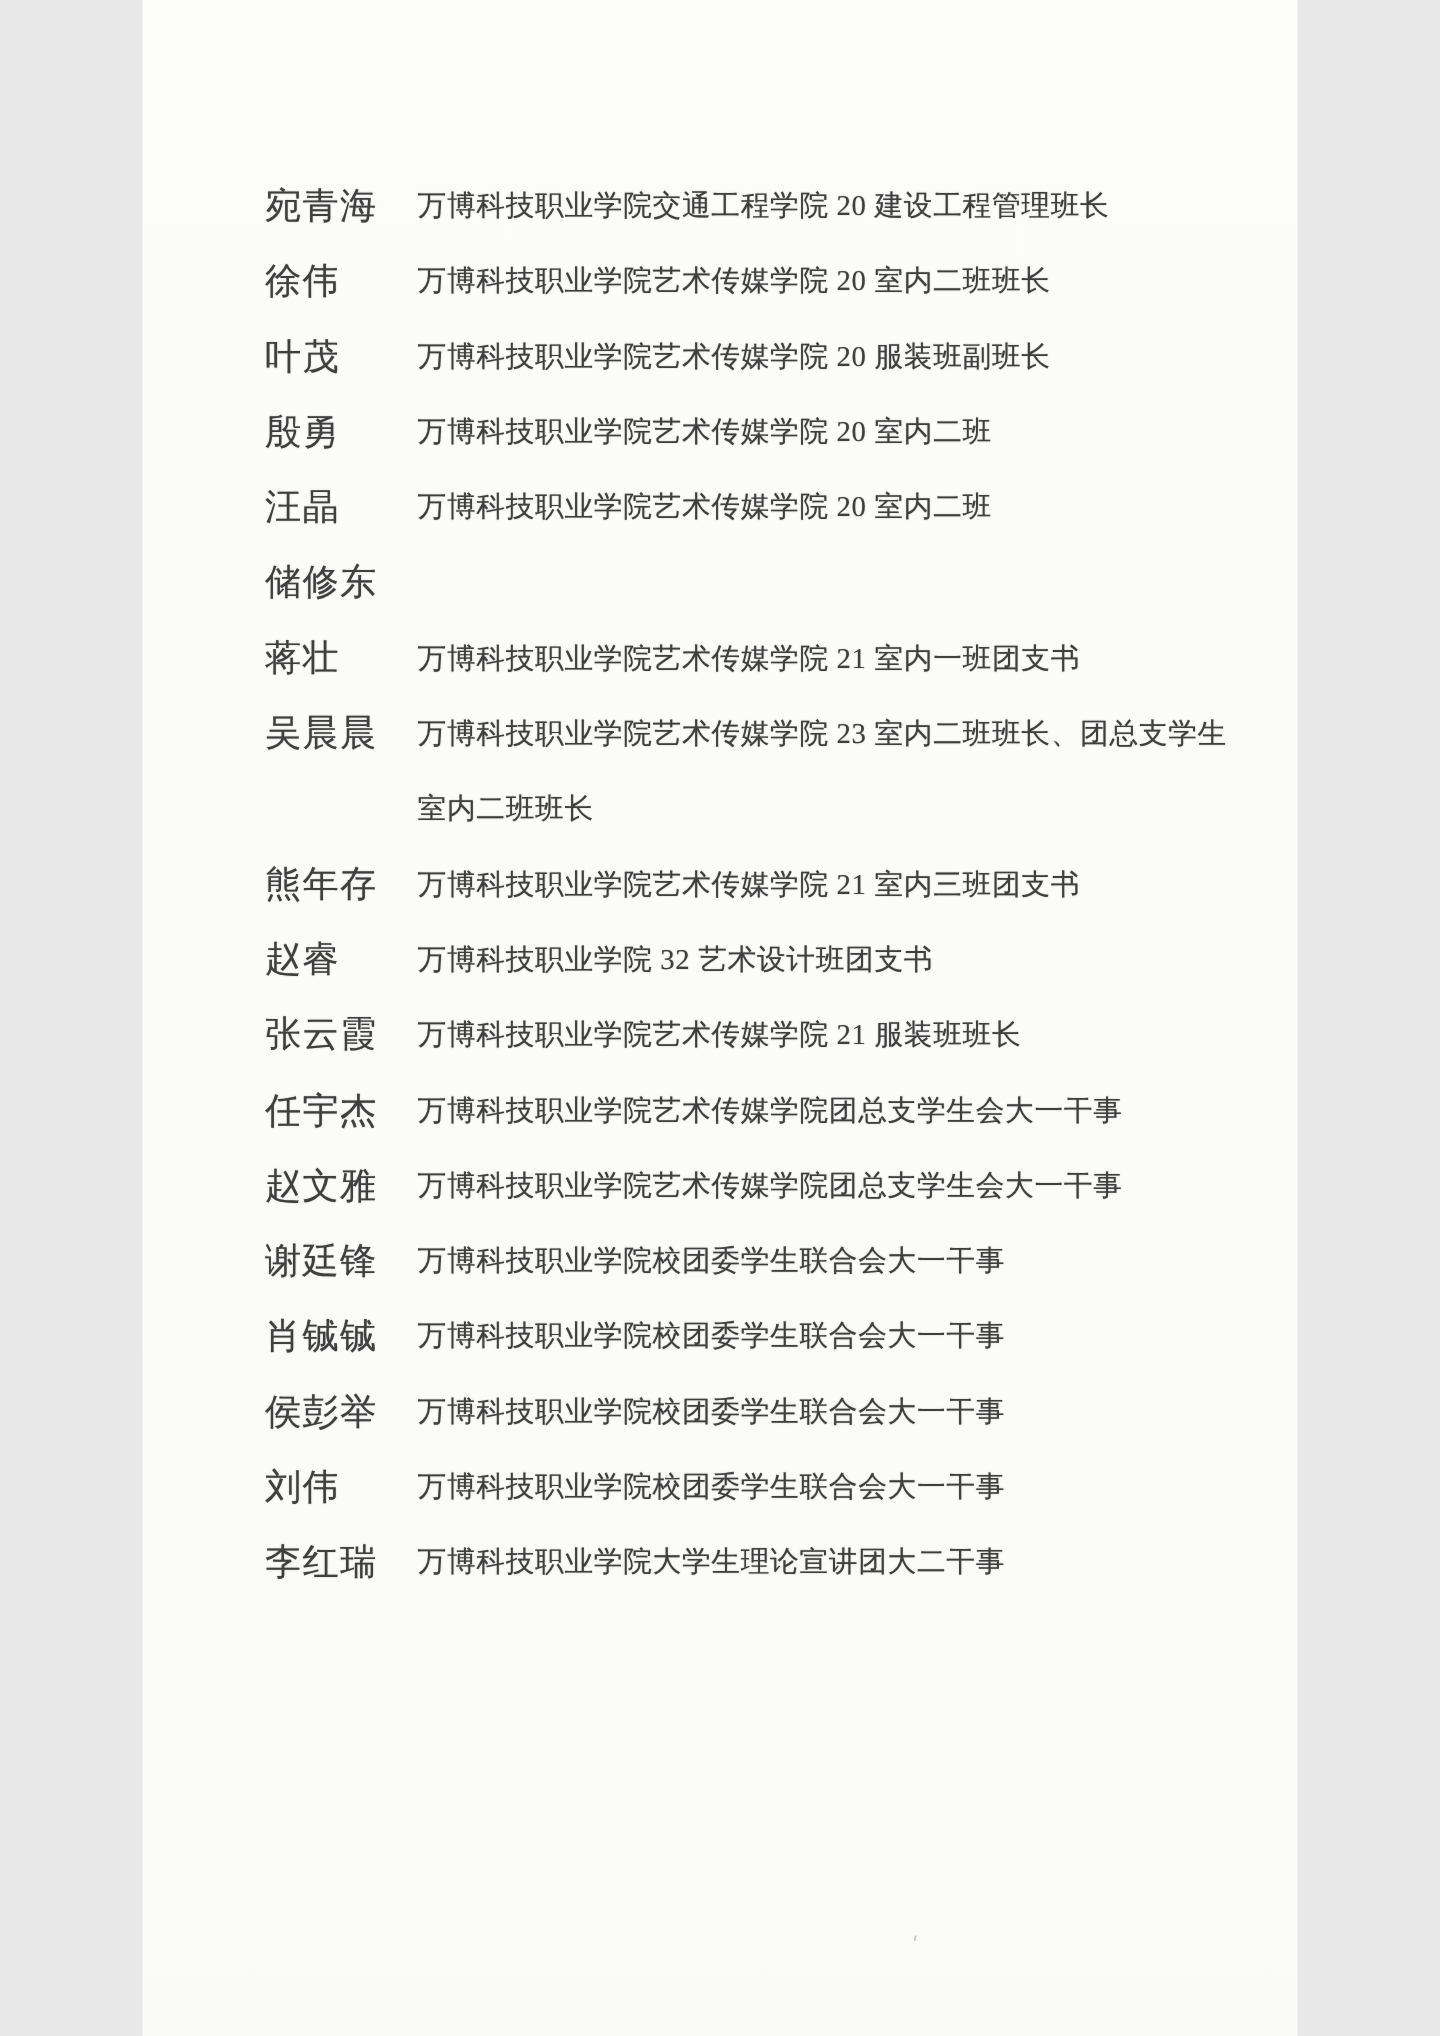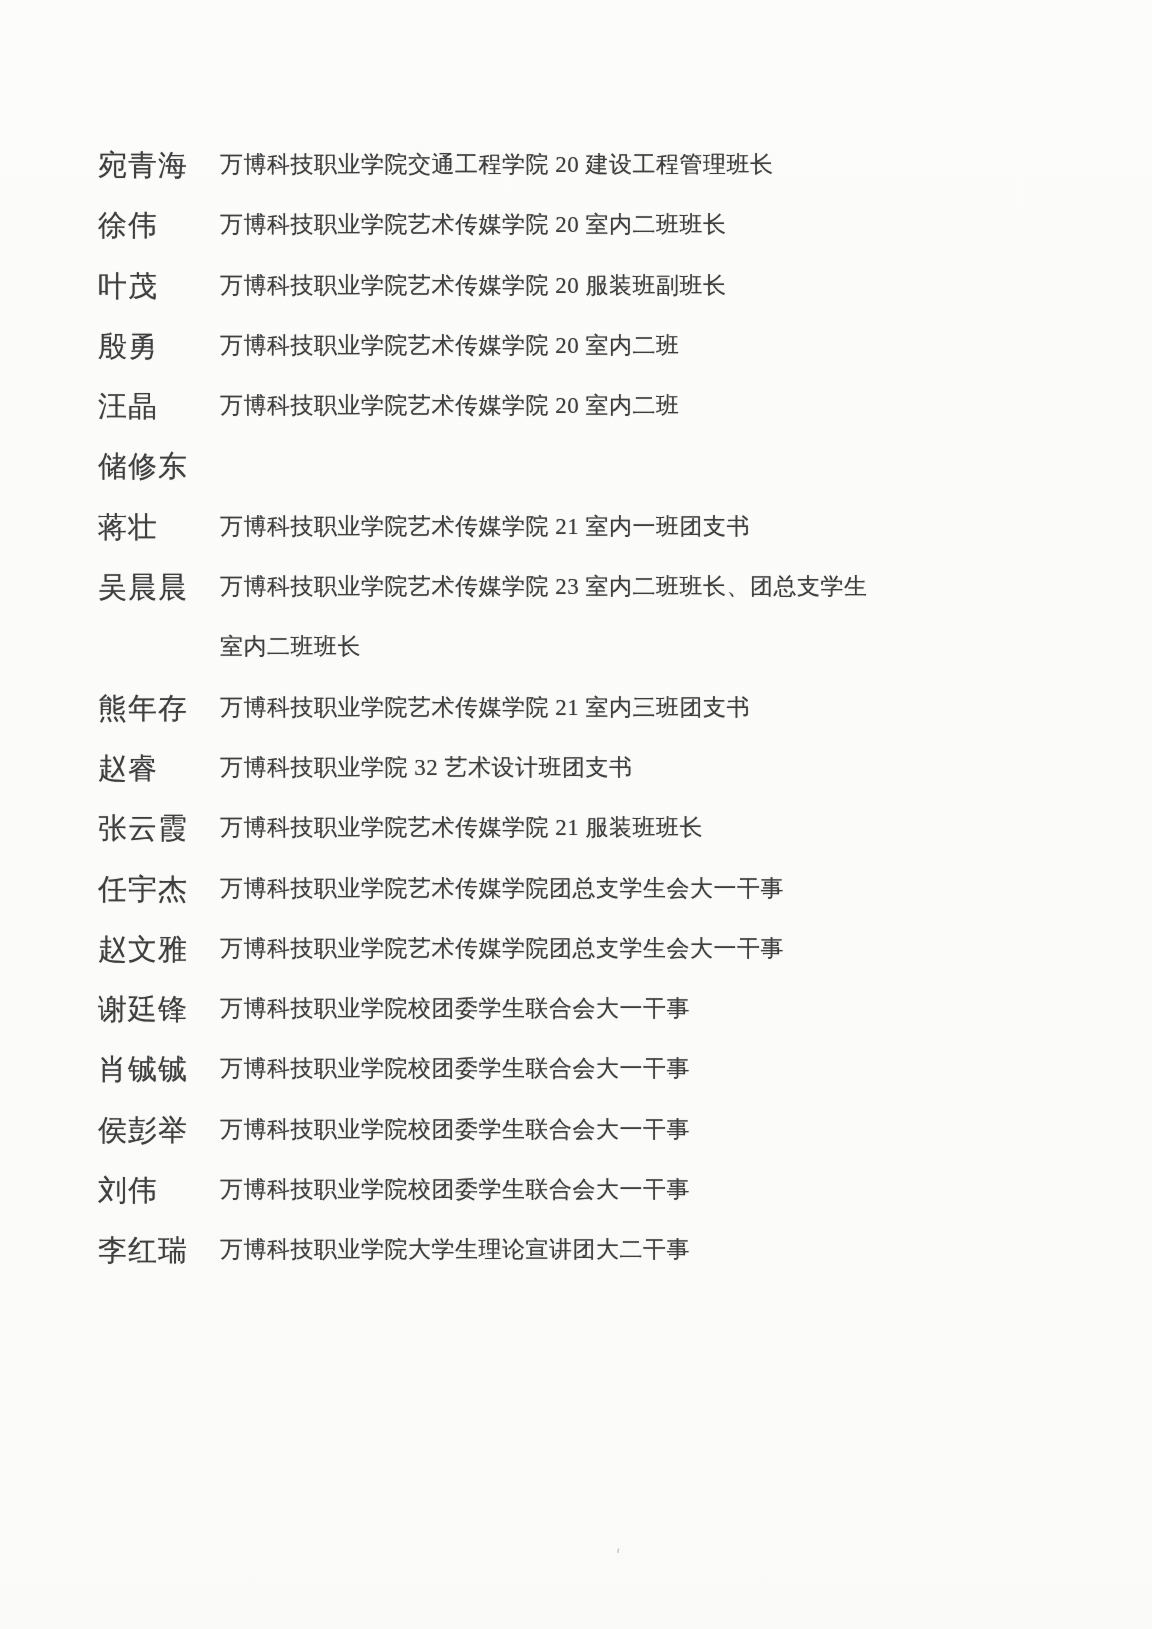--- a/index.html
+++ b/index.html
@@ -2,21 +2,21 @@
 <html><head>
 <meta charset="utf-8">
 <style>
   html, body {
     margin: 0;
     padding: 0;
     background: #e8e8e8;
   }
   .page {
     position: relative;
-    width: 1152px;
+    width: 924px;
     height: 1629px;
     margin: 0 auto;
     background: linear-gradient(180deg, #fcfcfb 0%, #fbfbfa 60%, #fafaf9 100%);
     overflow: hidden;
     font-family: "Liberation Serif", "DejaVu Serif", serif;
     color: #3f3f3f;
   }
   .roster {
     position: absolute;
     left: 98px;

